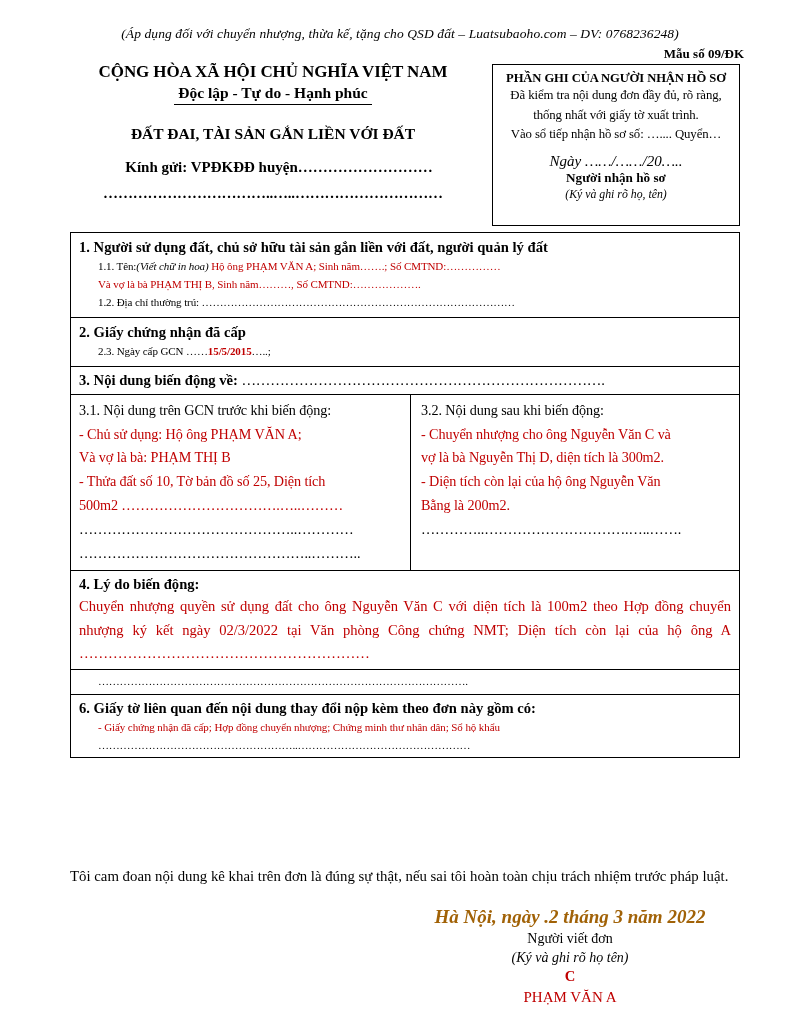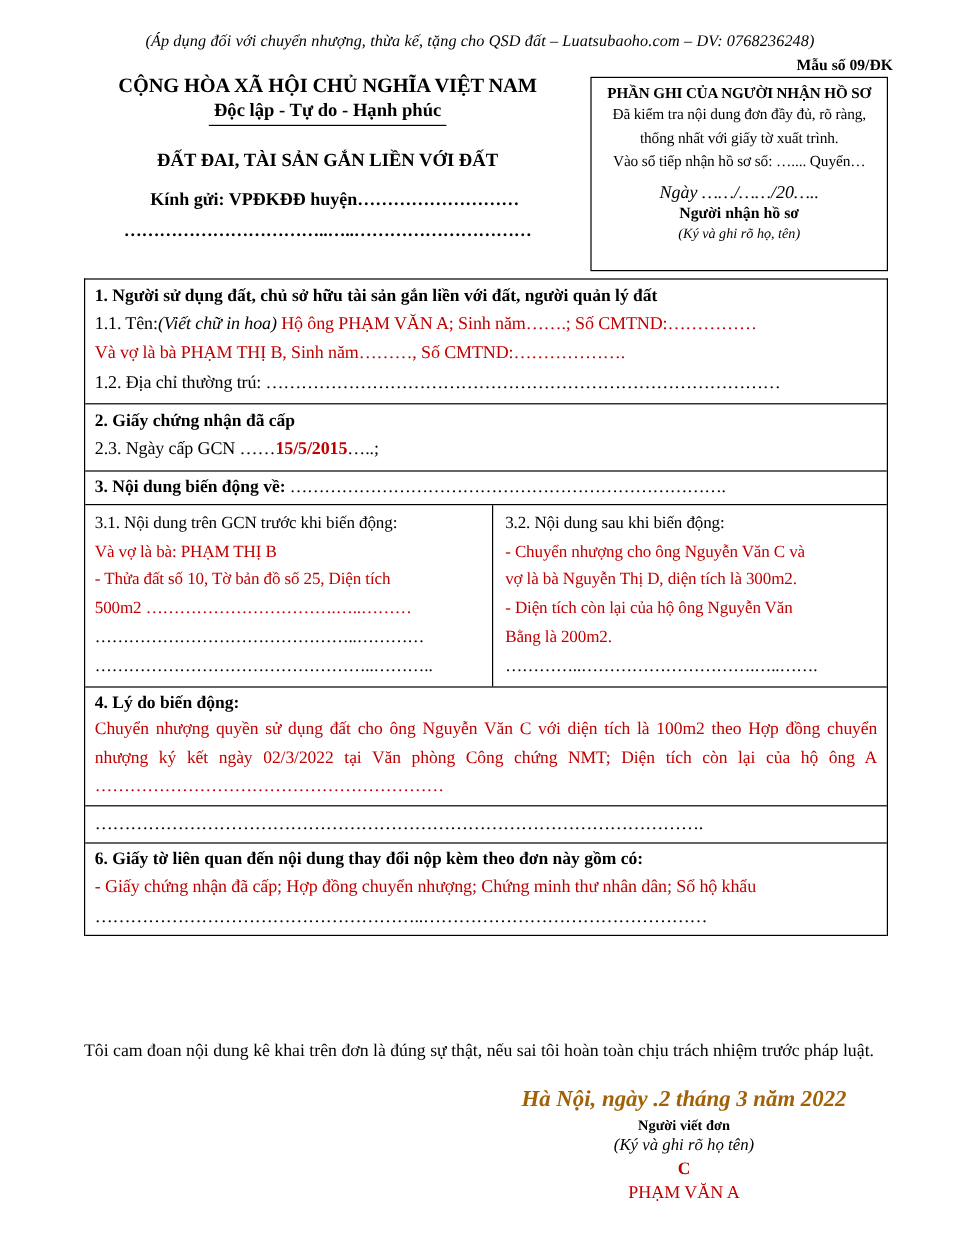--- a/index.html
+++ b/index.html
@@ -147,23 +147,24 @@
     font-weight: bold;
     font-size: 15.5px;
     line-height: 1.3;
   }
   .sec-sub {
     font-weight: bold;
     font-size: 14.6px;
     line-height: 1.45;
   }
   .line {
-    font-size: 15px;
+    font-size: 11px;
     line-height: 1.62;
     letter-spacing: -0.1px;
+    margin-left: 19px;
   }
   .red {
     color: #C00000;
   }
   .red-b {
     color: #C00000;
     font-weight: bold;
   }
   .ital {
     font-style: italic;
@@ -225,22 +226,22 @@
   }
   .sign-date {
     font-style: italic;
     font-weight: bold;
     font-size: 19px;
     color: #a16207;
     line-height: 1.3;
     text-align: center;
   }
   .sign-role {
-    font-weight: bold;
-    font-size: 12px;
+    font-weight: normal;
+    font-size: 14px;
     line-height: 1.35;
   }
   .sign-note {
     font-style: italic;
     font-size: 14px;
     line-height: 1.35;
   }
   .sign-mark {
     font-weight: bold;
     font-size: 14.6px;
@@ -306,20 +307,21 @@
 
     <div class="row row-tight">
       <div class="sec-sub">
         <span>3. Nội dung biến động về:</span><span class="dots" style="font-weight:normal"> ………………………………………………………………….</span>
       </div>
     </div>
 
     <div class="split">
       <div class="col-l">
         <div class="col-line">3.1. Nội dung trên GCN trước khi biến động:</div>
+        <div class="col-line red">- Chủ sử dụng: Hộ ông PHẠM VĂN A;</div>
         <div class="col-line red">Và vợ là bà: PHẠM THỊ B</div>
         <div class="col-line red just">- Thửa đất số 10, Tờ bản đồ số 25, Diện tích</div>
         <div class="col-line red dots">500m2 …………………………….…..………</div>
         <div class="col-line dots">………………………………………..…………</div>
         <div class="col-line dots">…………………………………………..………..</div>
       </div>
       <div class="col-r">
         <div class="col-line">3.2. Nội dung sau khi biến động:</div>
         <div class="col-line red just">- Chuyển nhượng cho ông Nguyễn Văn C và</div>
         <div class="col-line red just">vợ là bà Nguyễn Thị D, diện tích là 300m2.</div>

